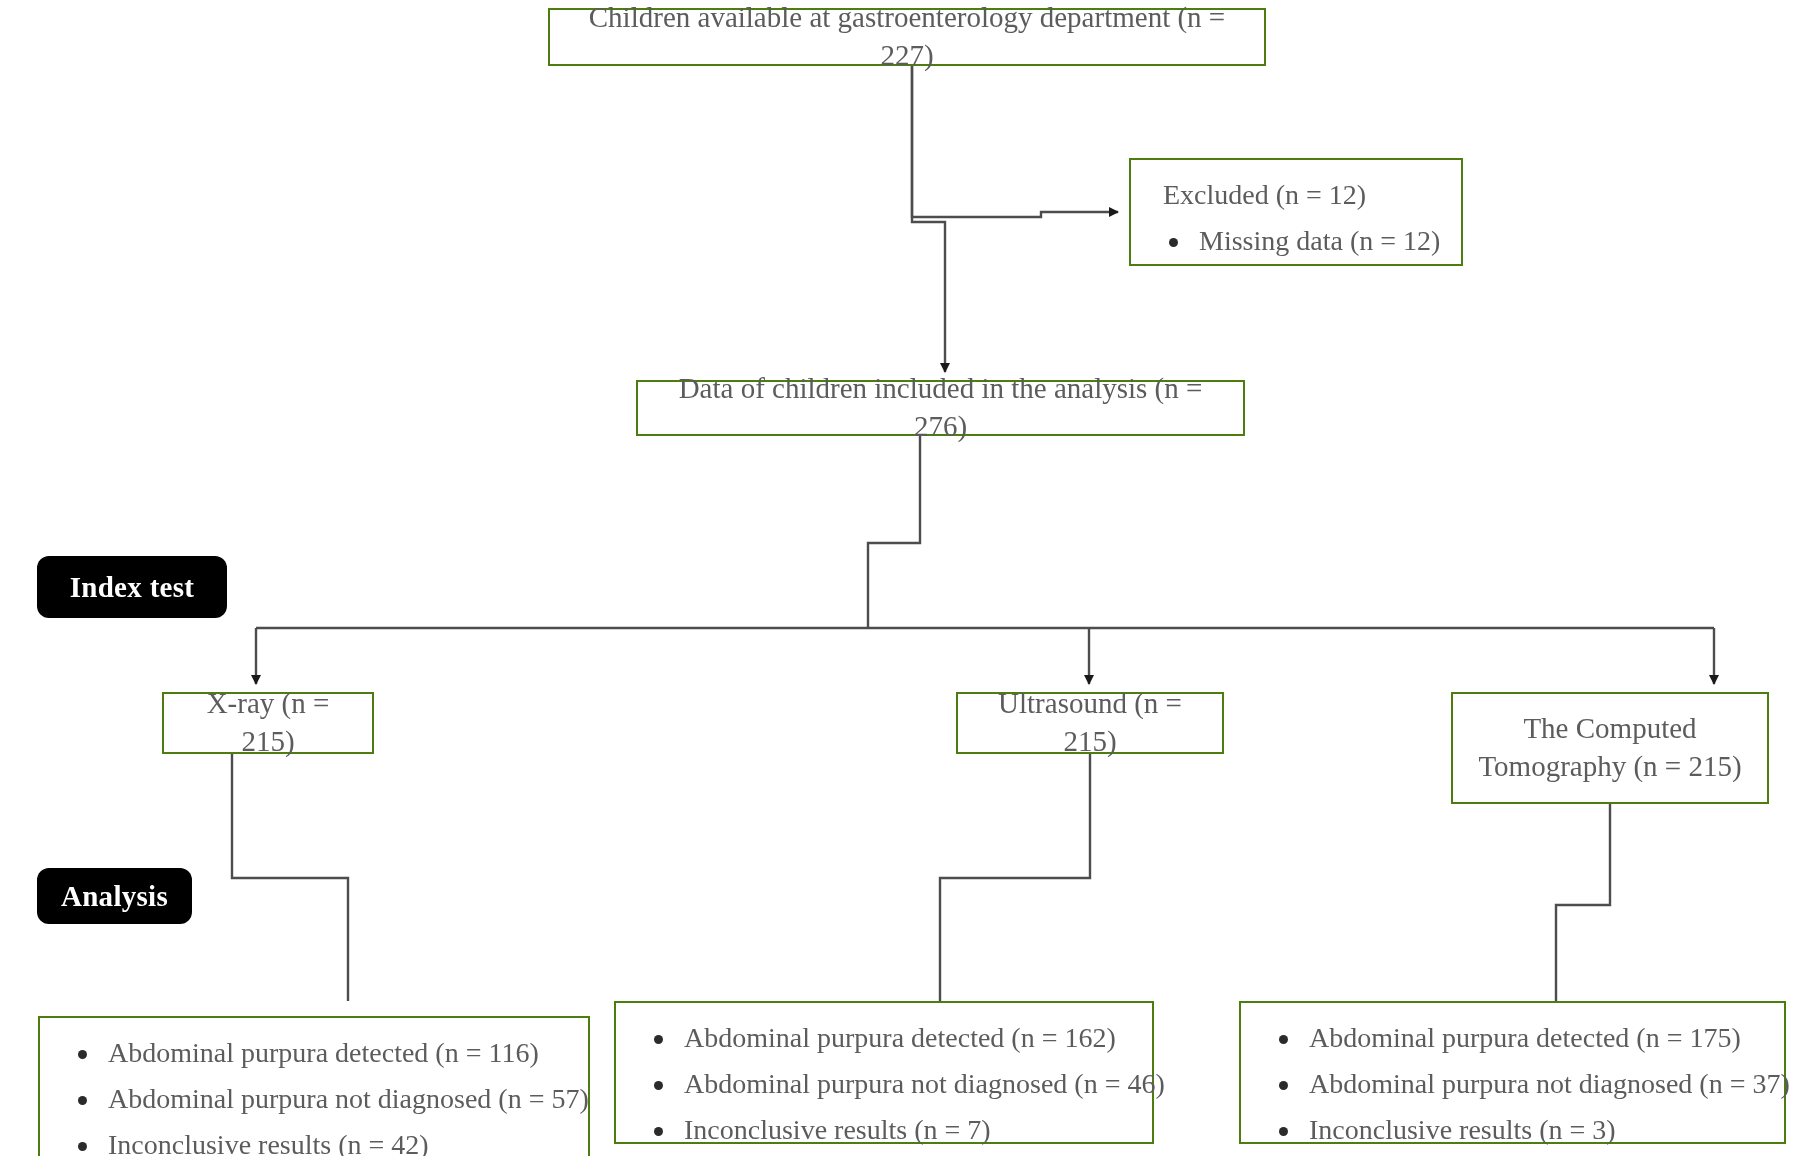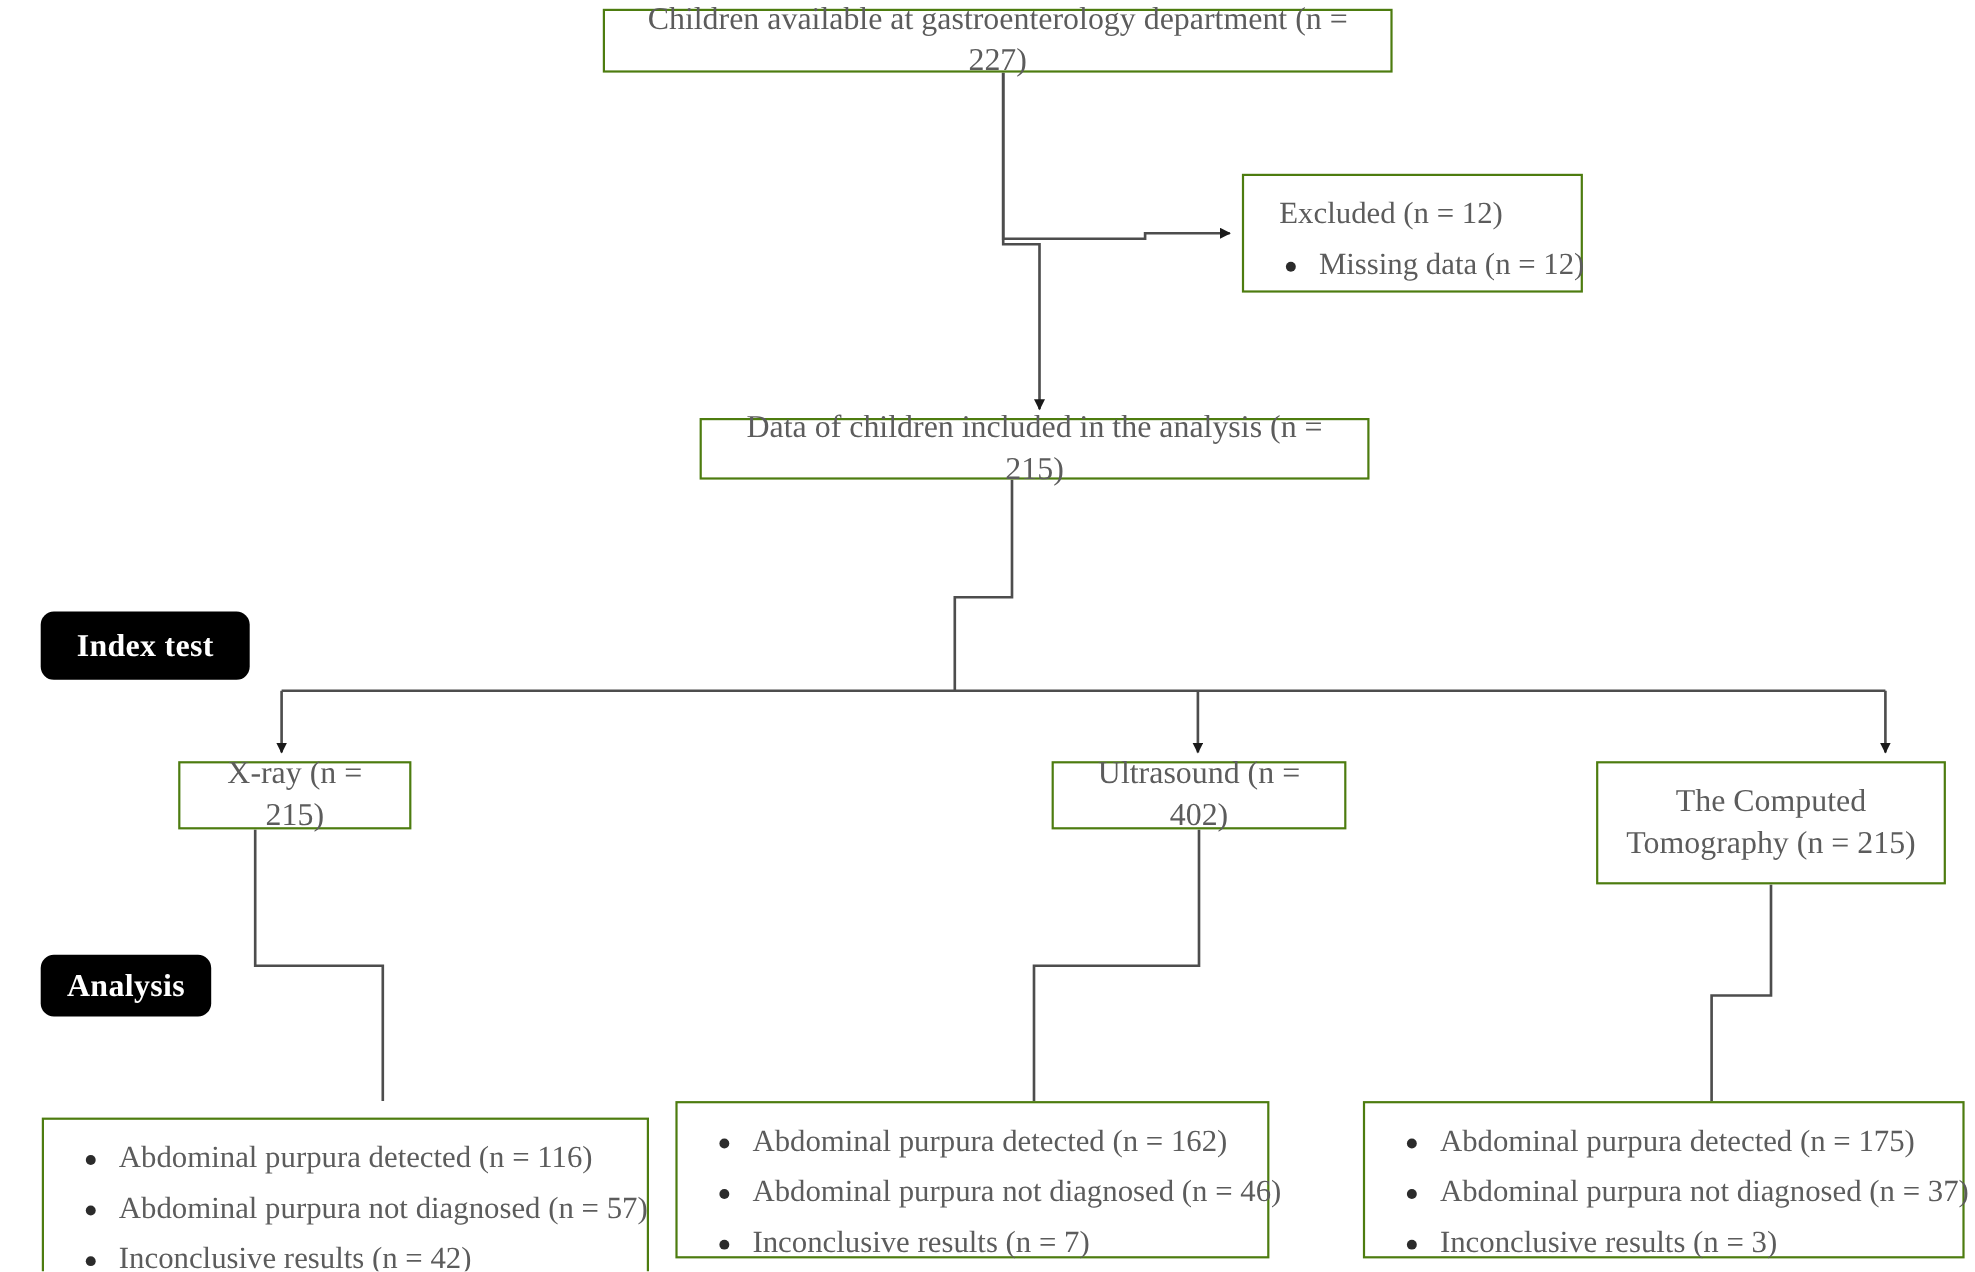--- a/index.html
+++ b/index.html
@@ -82,21 +82,21 @@
     display: flex;
     align-items: center;
     justify-content: center;
     letter-spacing: 0.3px;
     padding: 0 18px;
     margin-left: 27px;
   }
 
   
   #node-source    { left: 548px;  top: 8px;    width: 718px;  height: 58px; }
-  #node-excluded  { left: 1129px; top: 158px;  width: 310px;  height: 108px; }
+  #node-excluded  { left: 1129px; top: 158px;  width: 334px;  height: 108px; }
   #node-included  { left: 636px;  top: 380px;  width: 609px;  height: 56px; }
   #node-xray      { left: 162px;  top: 692px;  width: 212px;  height: 62px; }
   #node-us        { left: 956px;  top: 692px;  width: 268px;  height: 62px; }
   #node-ct        { left: 1451px; top: 692px;  width: 318px;  height: 112px; }
   #node-res-xray  { left: 38px;   top: 1001px; width: 552px;  height: 143px; margin-top: 15px; }
   #node-res-us    { left: 614px;  top: 1001px; width: 540px;  height: 143px; }
   #node-res-ct    { left: 1239px; top: 1001px; width: 547px;  height: 143px; }
   #label-index    { left: 10px;   top: 556px;  width: 190px;  height: 62px; }
   #label-analysis { left: 10px;   top: 868px;  width: 155px;  height: 56px; }
 </style>
@@ -133,37 +133,37 @@
   </div>
 
   <div class="node list" id="node-excluded">
     <div style="font-size:28px;line-height:1.2;color:#5c5c5c;margin:0 0 12px 10px;">Excluded (n = 12)</div>
     <ul class="bullets">
       <li>Missing data (n = 12)</li>
     </ul>
   </div>
 
   <div class="node" id="node-included">
-    <span>Data of children included in the analysis (n = 215)</span>
+    <span>Data of children included in the analysis (n = 276)</span>
   </div>
 
   <div class="phase-label" id="label-index">
     <span>Index test</span>
   </div>
 
   <div class="phase-label" id="label-analysis">
     <span>Analysis</span>
   </div>
 
   <div class="node" id="node-xray">
     <span>X-ray (n = 215)</span>
   </div>
 
   <div class="node" id="node-us">
-    <span>Ultrasound (n = 402)</span>
+    <span>Ultrasound (n = 215)</span>
   </div>
 
   <div class="node" id="node-ct">
     <span>
       <span class="line">The Computed</span>
       <span class="line">Tomography (n = 215)</span>
     </span>
   </div>
 
   <div class="node list" id="node-res-xray">

